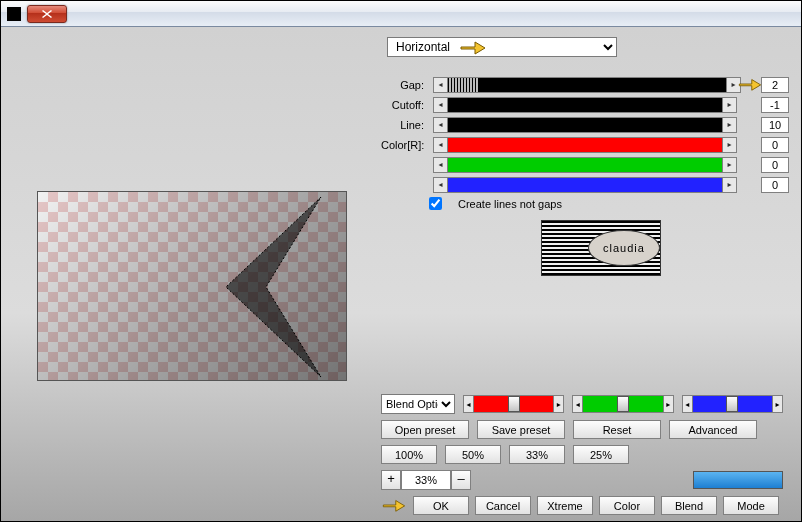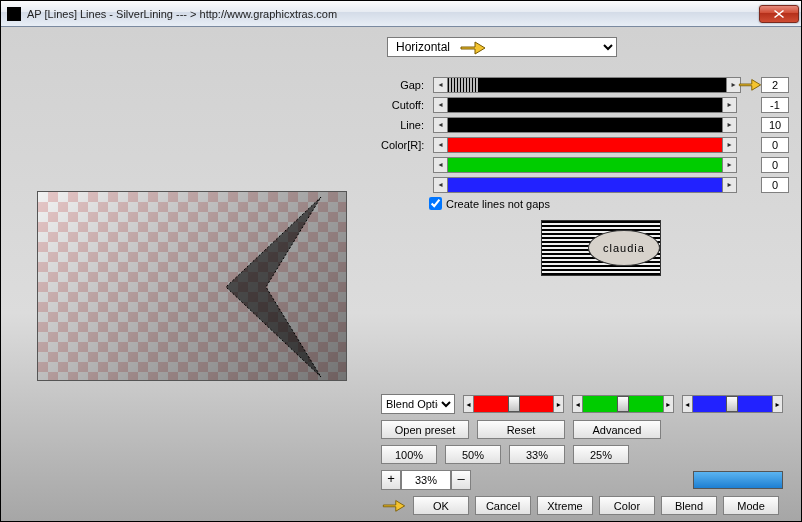--- a/index.html
+++ b/index.html
@@ -20,21 +20,21 @@
   .lab { width:52px; text-align:right; padding-right:9px; color:#000; }
   .track { flex:1; height:16px; position:relative; border:1px solid #808080; background:#fff; }
   .track .tick-l, .track .tick-r { position:absolute; top:0; bottom:0; width:14px; background:#e8e8e8; border-right:1px solid #808080; display:flex; align-items:center; justify-content:center; color:#333; font-size:8px; }
   .track .tick-r { right:0; border-right:none; border-left:1px solid #808080; }
   .track .fill { position:absolute; top:0; bottom:0; }
   .val { width:28px; height:16px; border:1px solid #808080; background:#fff; margin-left:4px; text-align:center; line-height:14px; }
   .selbox { position:relative; height:27px; width:230px; margin-left:6px; margin-bottom:12px; }
   .selbox select { width:100%; height:20px; border:1px solid #7a7a7a; background:#fff; font-size:12px; padding-left:4px; }
   .hand { position:absolute; width:28px; height:18px; pointer-events:none; }
   .hand svg { width:100%; height:100%; }
-  .chk { display:flex; align-items:center; margin-top:4px; margin-bottom:10px; margin-left:48px; gap:4px; color:#000; }
+  .chk { display:flex; align-items:center; margin-top:4px; margin-bottom:10px; margin-left:48px; gap:16px; color:#000; }
   .logo { width:120px; height:56px; margin-left:160px; border:1px solid #333; background: repeating-linear-gradient(0deg,#000 0 2px,#f0f0f0 2px 4px); display:flex; align-items:center; justify-content:flex-end; }
   .logo .oval { width:72px; height:36px; border-radius:50%; background:#d7d2cb; border:1px solid #333; display:flex; align-items:center; justify-content:center; font-family: "Comic Sans MS", cursive; font-size:14px; letter-spacing:1px; color:#000;}
   .lower { position:absolute; left:0; right:0; bottom:0; padding:0 6px 0 0; }
   .blendrow { display:flex; align-items:center; gap:8px; margin-bottom:6px;}
   .blend-sel { width:74px; height:20px; border:1px solid #7a7a7a; background:#fff; font-size:11px; }
   .rgb-slider { flex:1; height:18px; border:1px solid #808080; position:relative; }
   .rgb-slider .knob { position:absolute; top:0; bottom:0; width:12px; left:calc(50% - 6px); background: linear-gradient(180deg,#fefefe,#c4c4c4); border:1px solid #555;}
   .rgb-slider .tick-l2,.rgb-slider .tick-r2 { position:absolute; top:0; bottom:0; width:10px; background:#e8e8e8; border-right:1px solid #808080; font-size:8px; display:flex; align-items:center; justify-content:center; }
   .rgb-slider .tick-r2 { right:0; border-right:none; border-left:1px solid #808080; }
   .btnrow { display:flex; gap:8px; margin-bottom:6px; }
@@ -53,21 +53,20 @@
   .black-fill { background:#000; left:14px; right:14px;}
   .noselect { user-select:none; }
 </style>
 </head>
 <body>
 
 <div class="win noselect">
 
   <div class="titlebar">
     <span class="title-ico"></span>
-    <span class="title-txt">AP [Lines]  Lines - SilverLining   --- &gt; http://www.graphicxtras.com</span>
     <div class="close-btn">
       <svg width="10" height="8">
           <path d="M1 0 L5 3 L9 0 L10 1 L6 4 L10 7 L9 8 L5 5 L1 8 L0 7 L4 4 L0 1 Z" fill="#fff"></path>
         </svg>
     </div>
   </div>
 
   <div class="client">
 
     <div class="preview">
@@ -193,20 +192,21 @@
           </div>
           <div class="rgb-slider" style="background:#22f">
             <div class="tick-l2">◂</div>
             <div class="knob"></div>
             <div class="tick-r2">▸</div>
           </div>
         </div>
 
         <div class="btnrow">
           <div class="wbtn w88">Open preset</div>
+          <div class="wbtn w88">Save preset</div>
           <div class="wbtn w88">Reset</div>
           <div class="wbtn w88">Advanced</div>
         </div>
 
         <div class="btnrow">
           <div class="wbtn w56">100%</div>
           <div class="wbtn w56">50%</div>
           <div class="wbtn w56">33%</div>
           <div class="wbtn w56">25%</div>
         </div>

